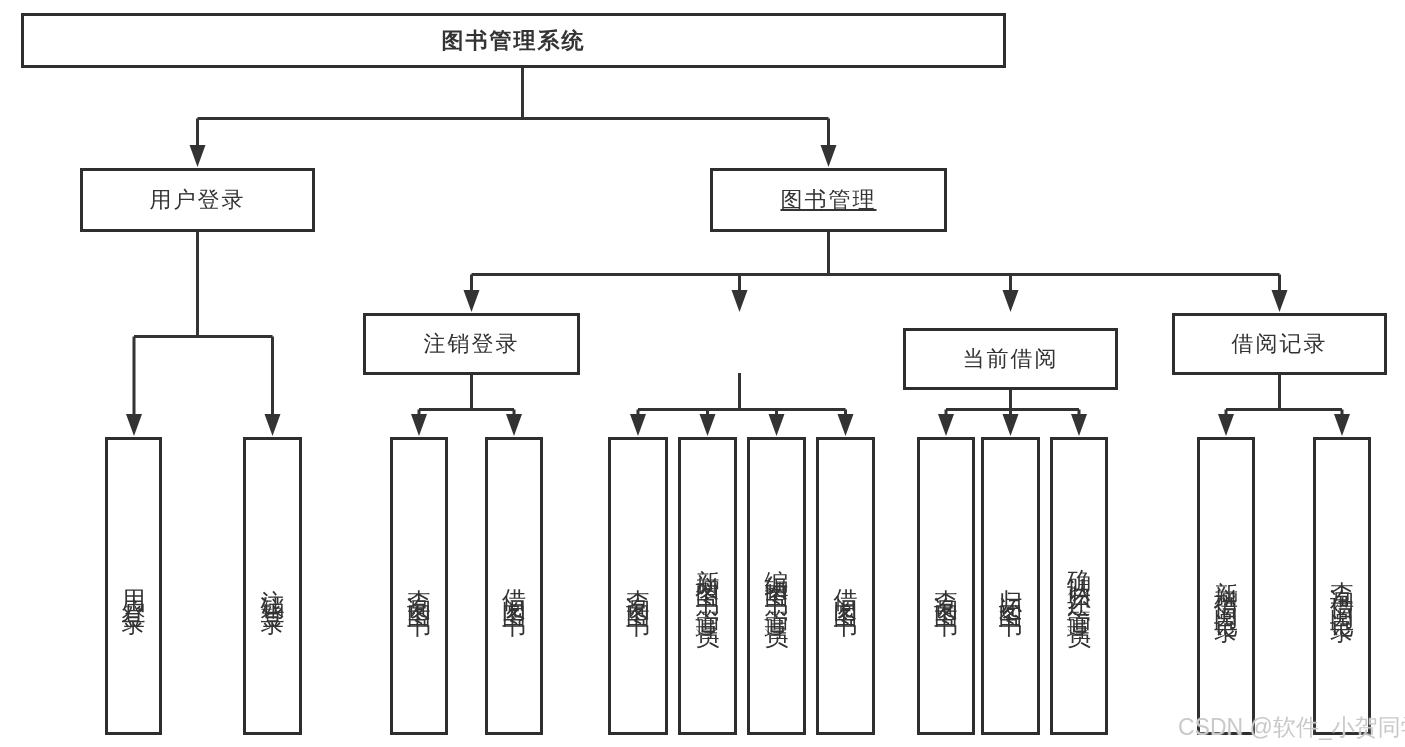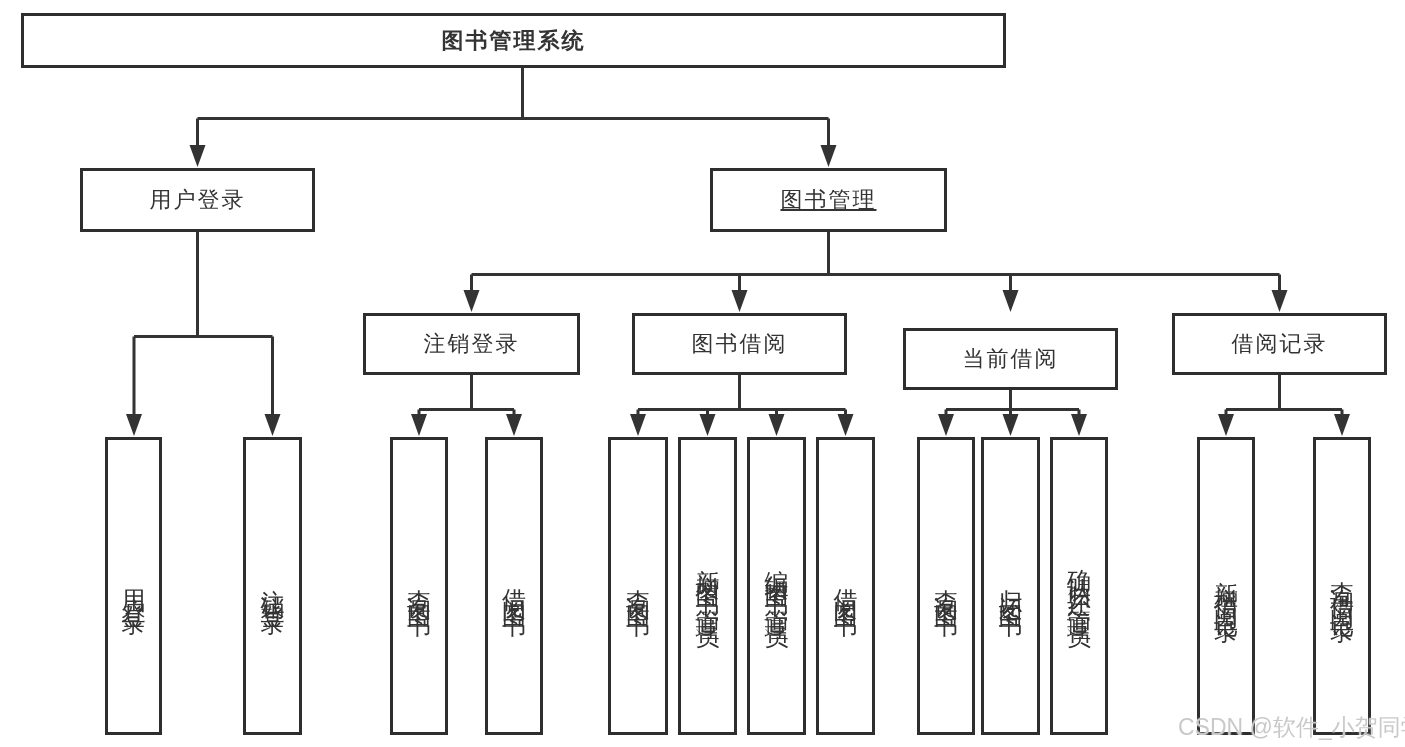--- a/index.html
+++ b/index.html
@@ -78,21 +78,20 @@
       M1071 414 L1087 414 L1079 436 Z
       M1218 414 L1234 414 L1226 436 Z     M1334 414 L1350 414 L1342 436 Z"></path>
   </svg>
 
   <div class="box hbox" style="left:21px; top:13px; width:985px; height:55px;font-weight:bold;">图书管理系统</div>
 
   <div class="box hbox" style="left:80px; top:168px; width:235px; height:64px;">用户登录</div>
   <div class="box hbox" style="left:710px; top:168px; width:237px; height:64px;text-decoration:underline;">图书管理</div>
 
   <div class="box hbox" style="left:363px; top:313px; width:217px; height:62px;">注销登录</div>
-  <div class="box hbox" style="left:632px; top:313px; width:215px; height:62px;">图书借阅</div>
   <div class="box hbox" style="left:903px; top:328px; width:215px; height:62px;">当前借阅</div>
   <div class="box hbox" style="left:1172px; top:313px; width:215px; height:62px;">借阅记录</div>
 
   <div class="box vbox" style="left:105px; top:437px; width:57px; height:298px;">
     <span>用户登录</span>
   </div>
   <div class="box vbox" style="left:243px; top:437px; width:59px; height:298px;">
     <span>注销登录</span>
   </div>
 

